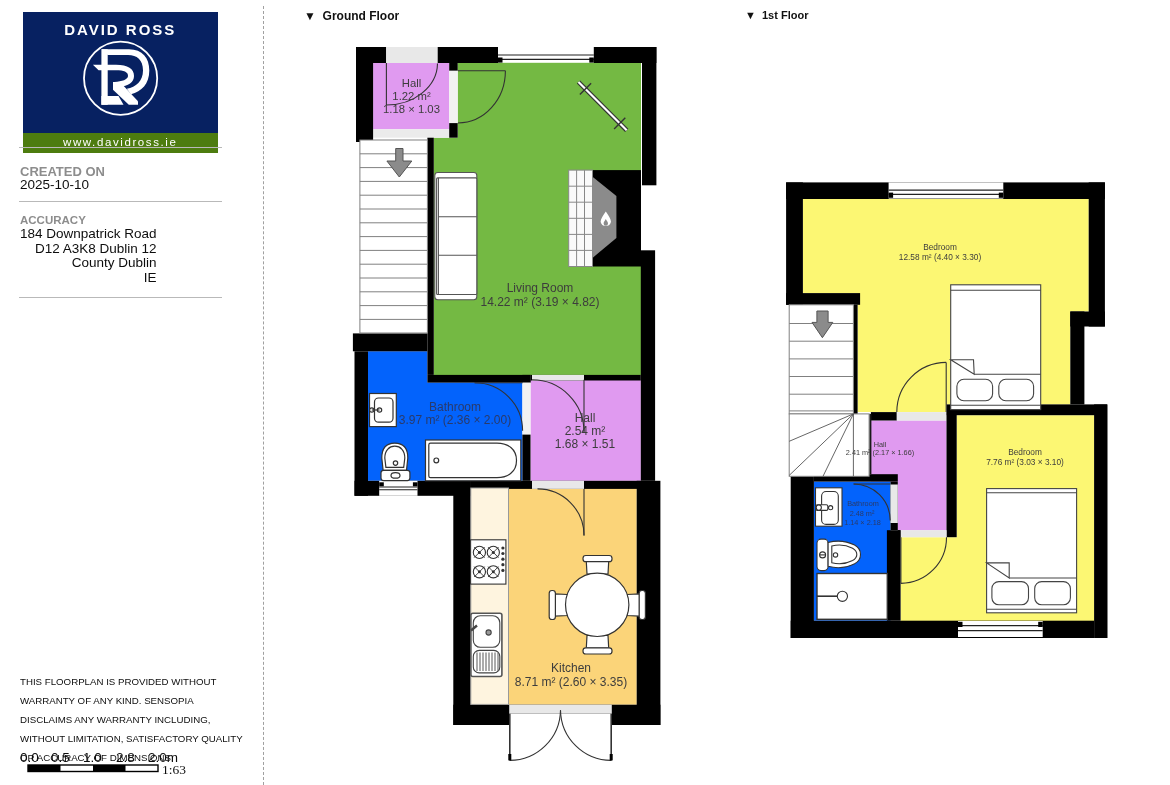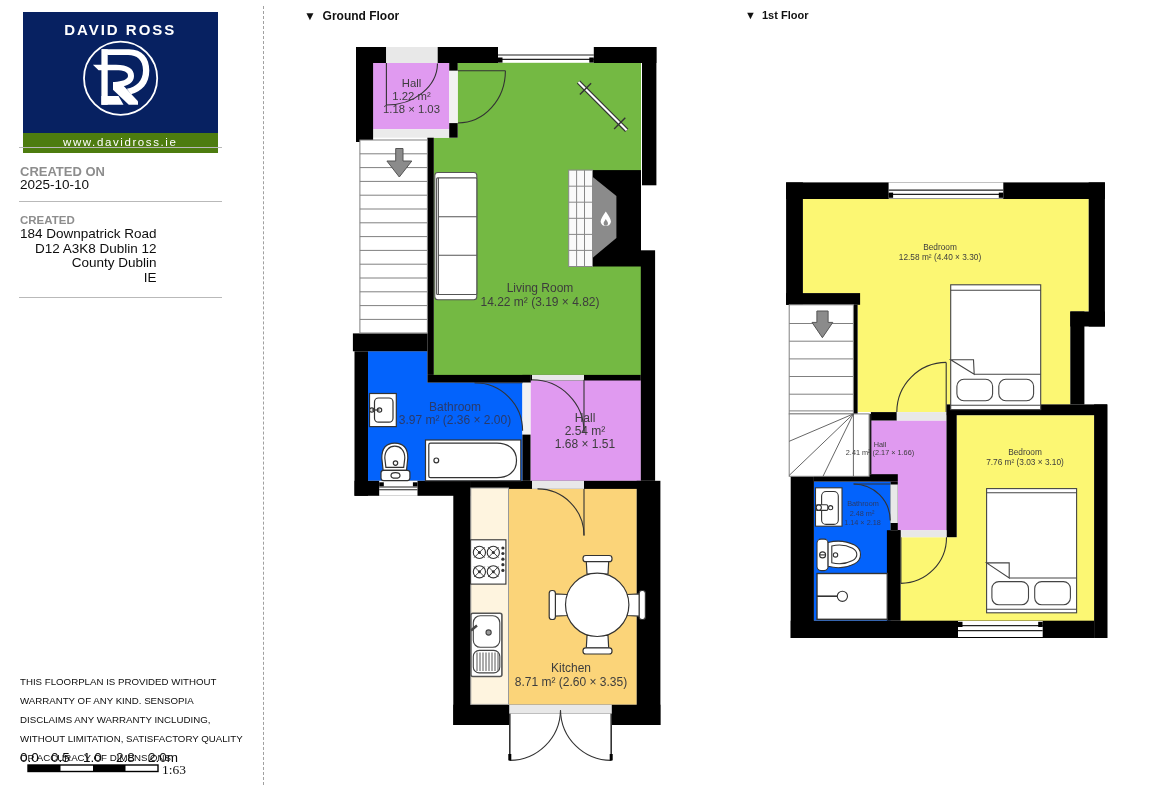--- a/index.html
+++ b/index.html
@@ -35,21 +35,21 @@
   </div>
 
   <div class="abs" style="left:19px;top:147px;width:203px;height:1px;background:#b9b9b9;"></div>
 
   <div class="abs" style="left:20px;top:164px;font-size:13px;font-weight:bold;color:#8d8d8d;">CREATED ON</div>
 
   <div class="abs" style="left:20px;top:176.5px;font-size:13.5px;color:#0d0d0d;">2025-10-10</div>
 
   <div class="abs" style="left:19px;top:201px;width:203px;height:1px;background:#b9b9b9;"></div>
 
-  <div class="abs" style="left:20px;top:214px;font-size:11.5px;font-weight:bold;color:#8d8d8d;">CREATED</div>
+  <div class="abs" style="left:20px;top:214px;font-size:11.5px;font-weight:bold;color:#8d8d8d;">ACCURACY</div>
 
   <div class="abs" style="left:20px;top:227px;font-size:13.5px;color:#0d0d0d;line-height:14.6px;text-align:right;">184 Downpatrick Road<br>D12 A3K8 Dublin 12<br>County Dublin<br>IE</div>
 
   <div class="abs" style="left:19px;top:297px;width:203px;height:1px;background:#b9b9b9;"></div>
 
   <div class="abs" style="left:20px;top:672px;width:240px;font-size:9.7px;color:#0d0d0d;line-height:19px;white-space:nowrap;">THIS FLOORPLAN IS PROVIDED WITHOUT<br>WARRANTY OF ANY KIND. SENSOPIA<br>DISCLAIMS ANY WARRANTY INCLUDING,<br>WITHOUT LIMITATION, SATISFACTORY QUALITY<br>OR ACCURACY OF DIMENSIONS.</div>
 
   <div class="abs" style="left:0;top:750px;font-size:13.5px;color:#0d0d0d;">
     <span class="abs" style="left:20px;">0.0</span>
     <span class="abs" style="left:51px;">0.5</span>

